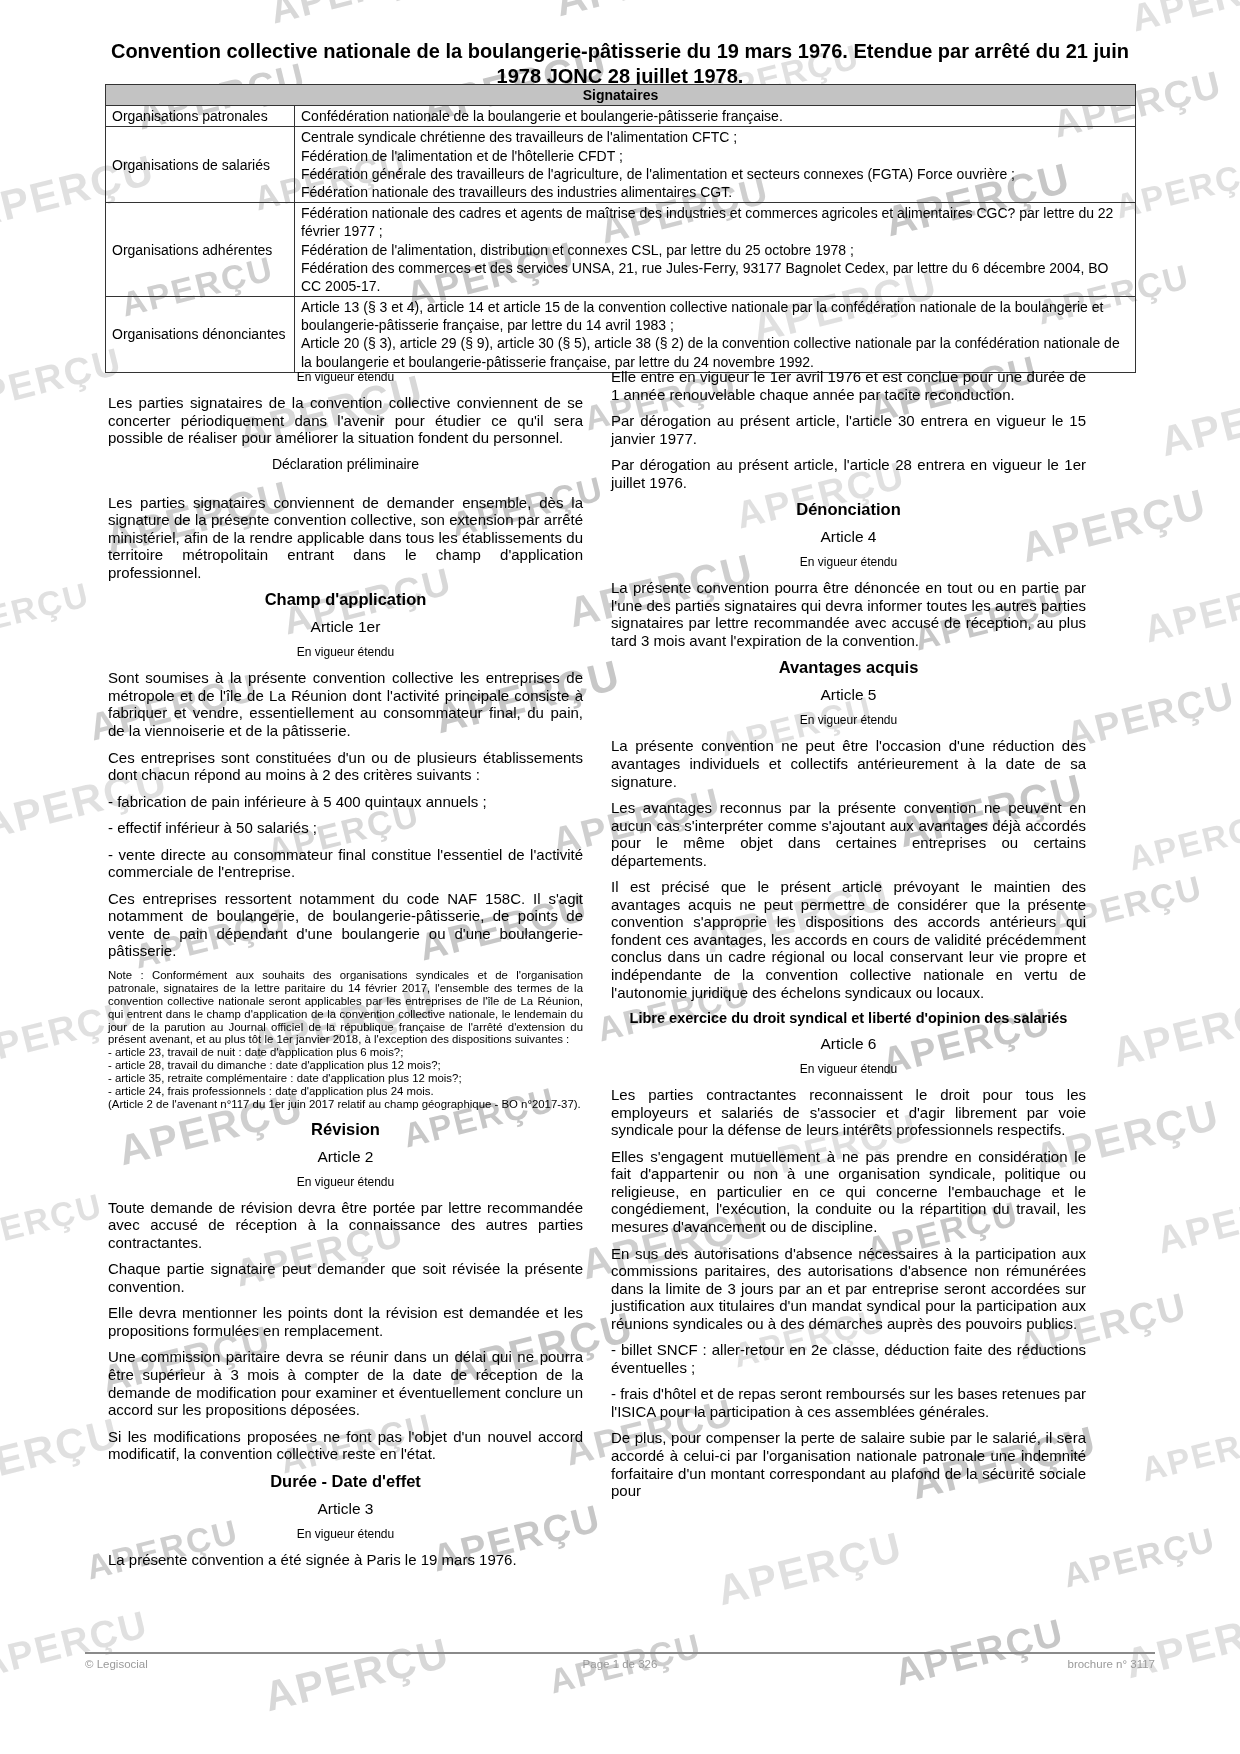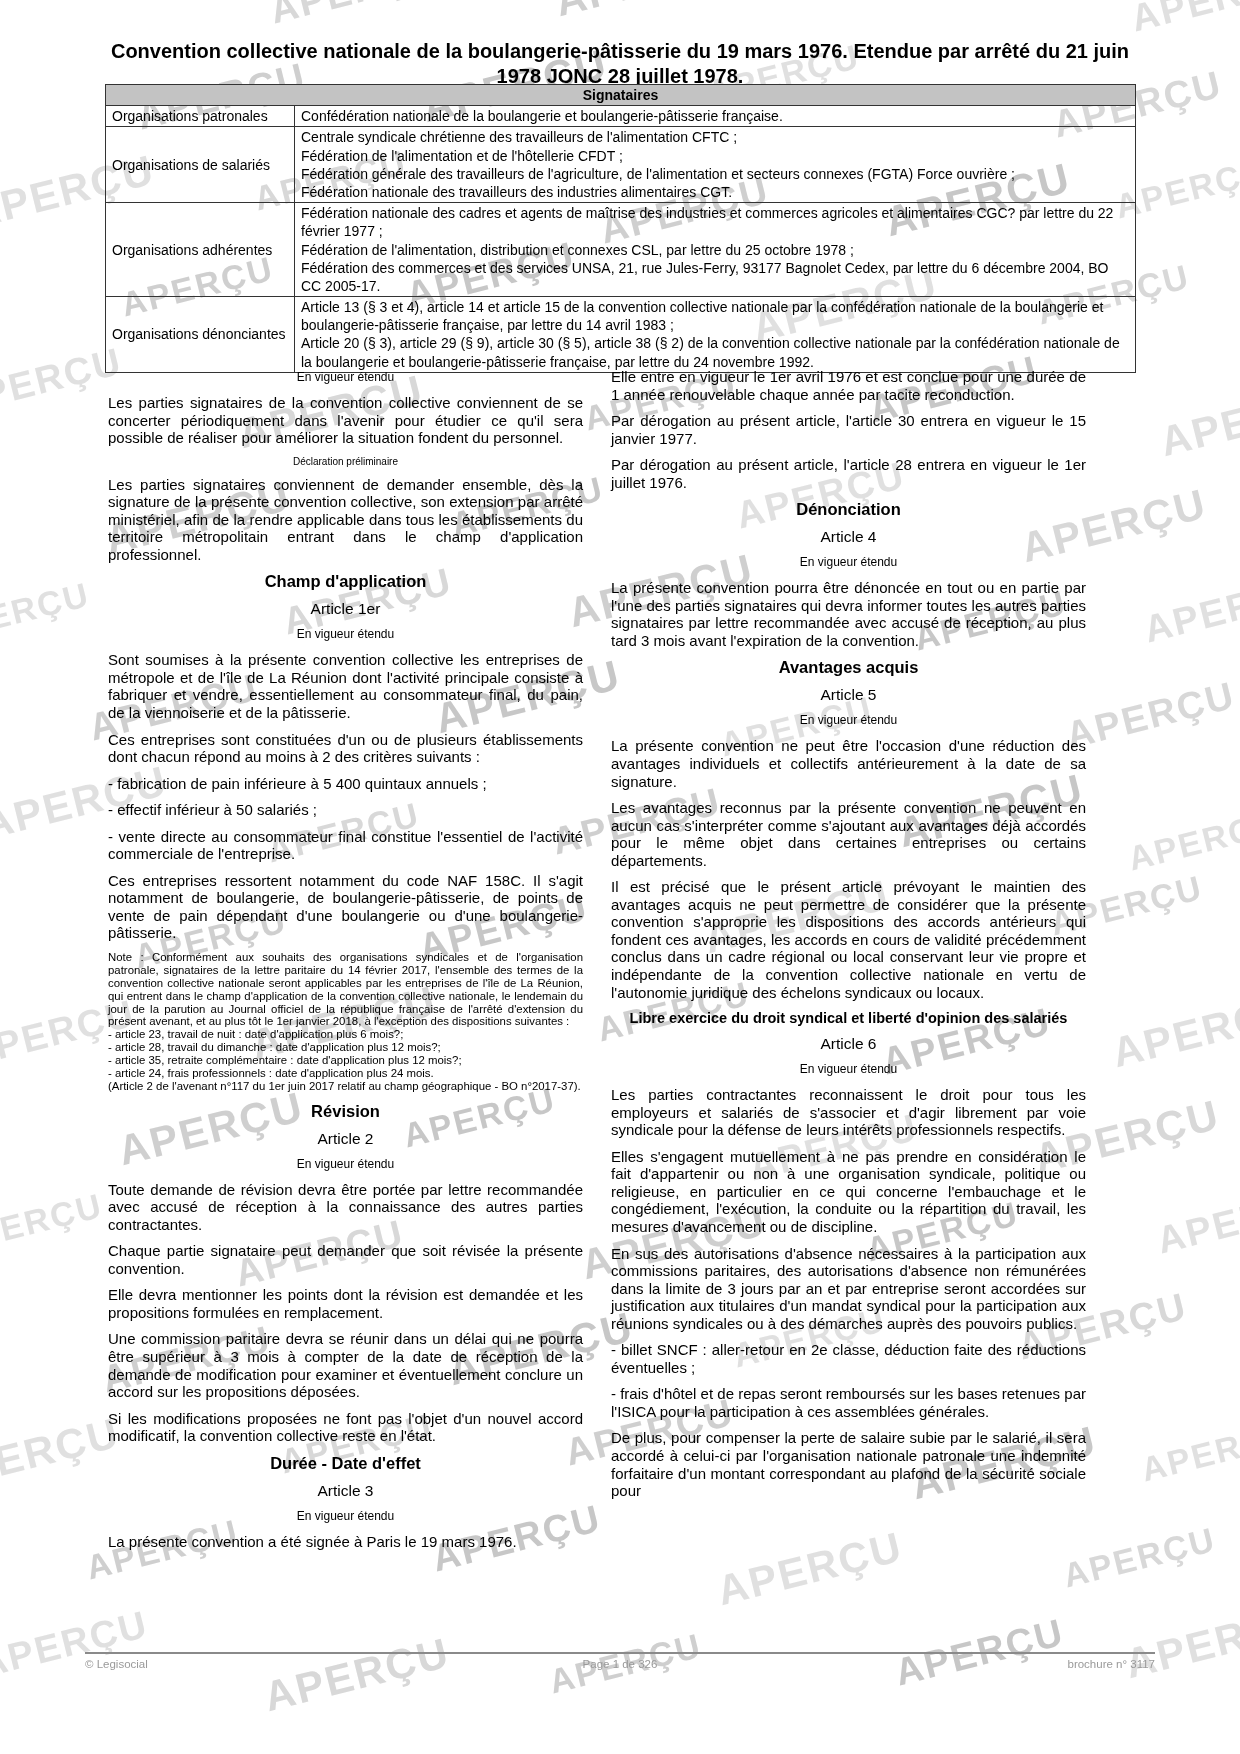--- a/index.html
+++ b/index.html
@@ -31,21 +31,21 @@
   .sig-table .content-cell div { margin:0; }
 
   .columns { position:absolute; top:368px; left:108px; width:978px; display:flex; gap:28px; }
   .col { width:475px; }
 
   .para { text-align:justify; font-size:15px; line-height:1.17; margin:0 0 9px; }
   .vigueur { text-align:center; font-size:12px; margin:2px 0 10px; }
   .article-line { text-align:center; font-size:15.5px; margin:0 0 9px; }
   .heading { text-align:center; font-weight:bold; font-size:16.5px; margin:3px 0 9px; }
   .heading--compact { font-size:14.5px; }
-  .subheading { text-align:center; font-size:10px; margin:0 0 9px; }
+  .subheading { text-align:center; font-size:14px; margin:0 0 22px; }
   .note { font-size:11.4px; line-height:1.13; text-align:justify; margin:0 0 9px; }
 
   .footer-rule { position:absolute; top:1652px; left:85px; width:1070px; height:2px; background:#8a8a8a; }
   .footer {
     position:absolute; top:1658px; left:85px; width:1070px;
     display:flex; justify-content:flex-start; align-items:flex-start;
     font-size:11.5px; color:#9a9a9a;
   }
   .footer .f-center { position:absolute; left:0; right:0; text-align:center; }
   .footer .f-right { margin-left:auto;padding-left:8px; }

